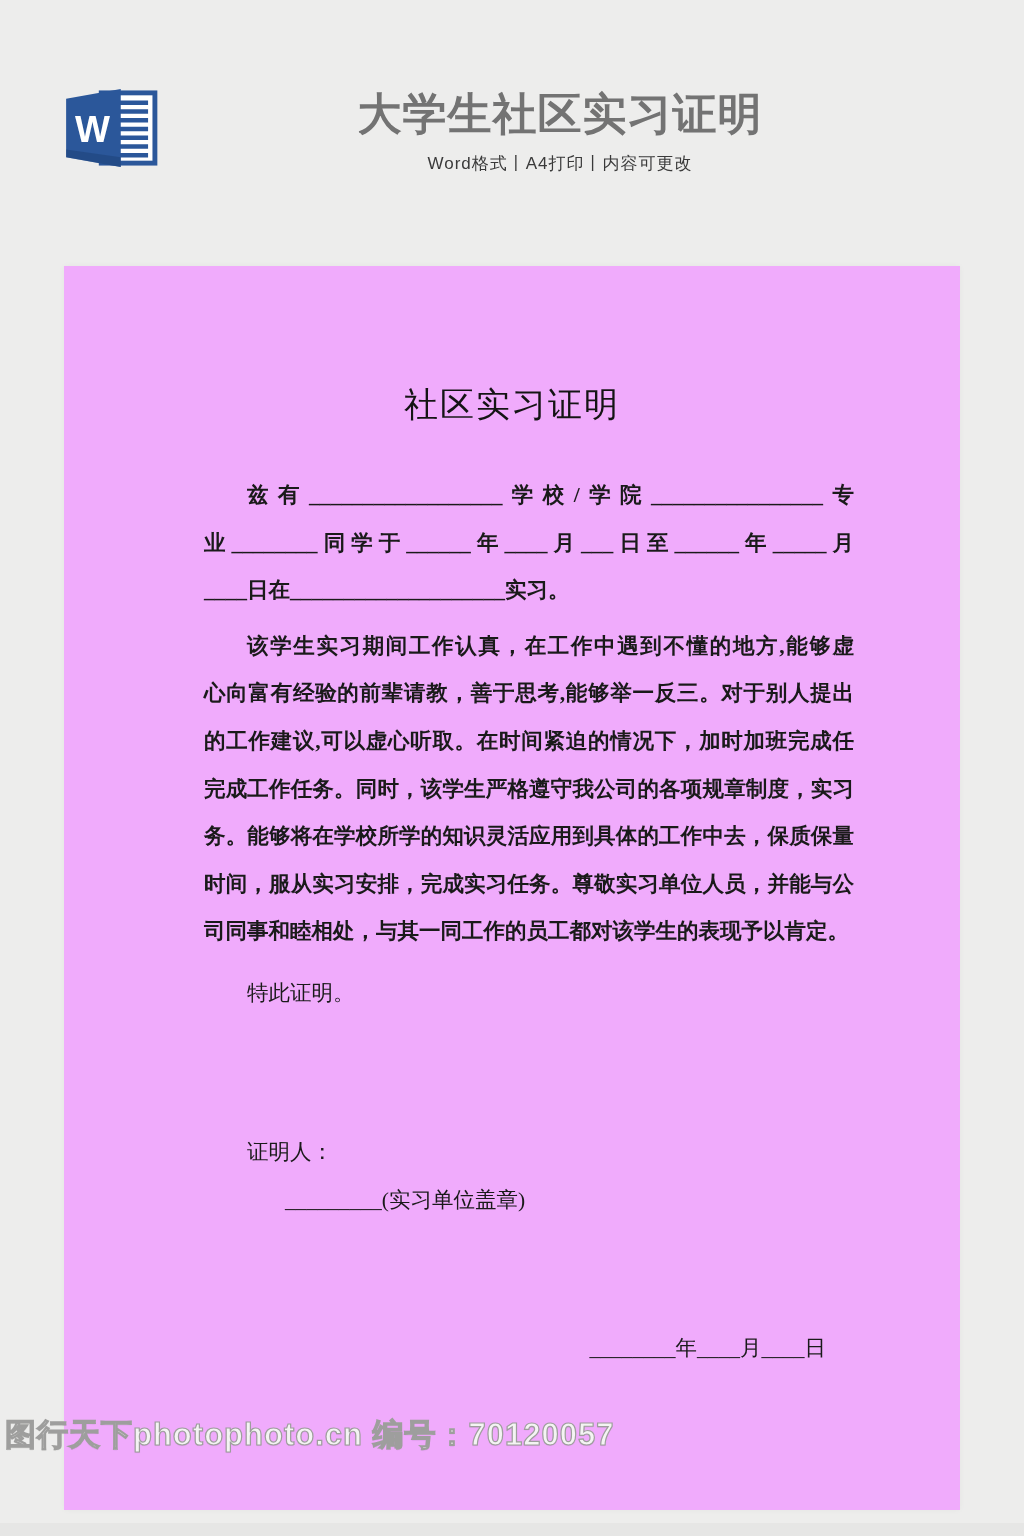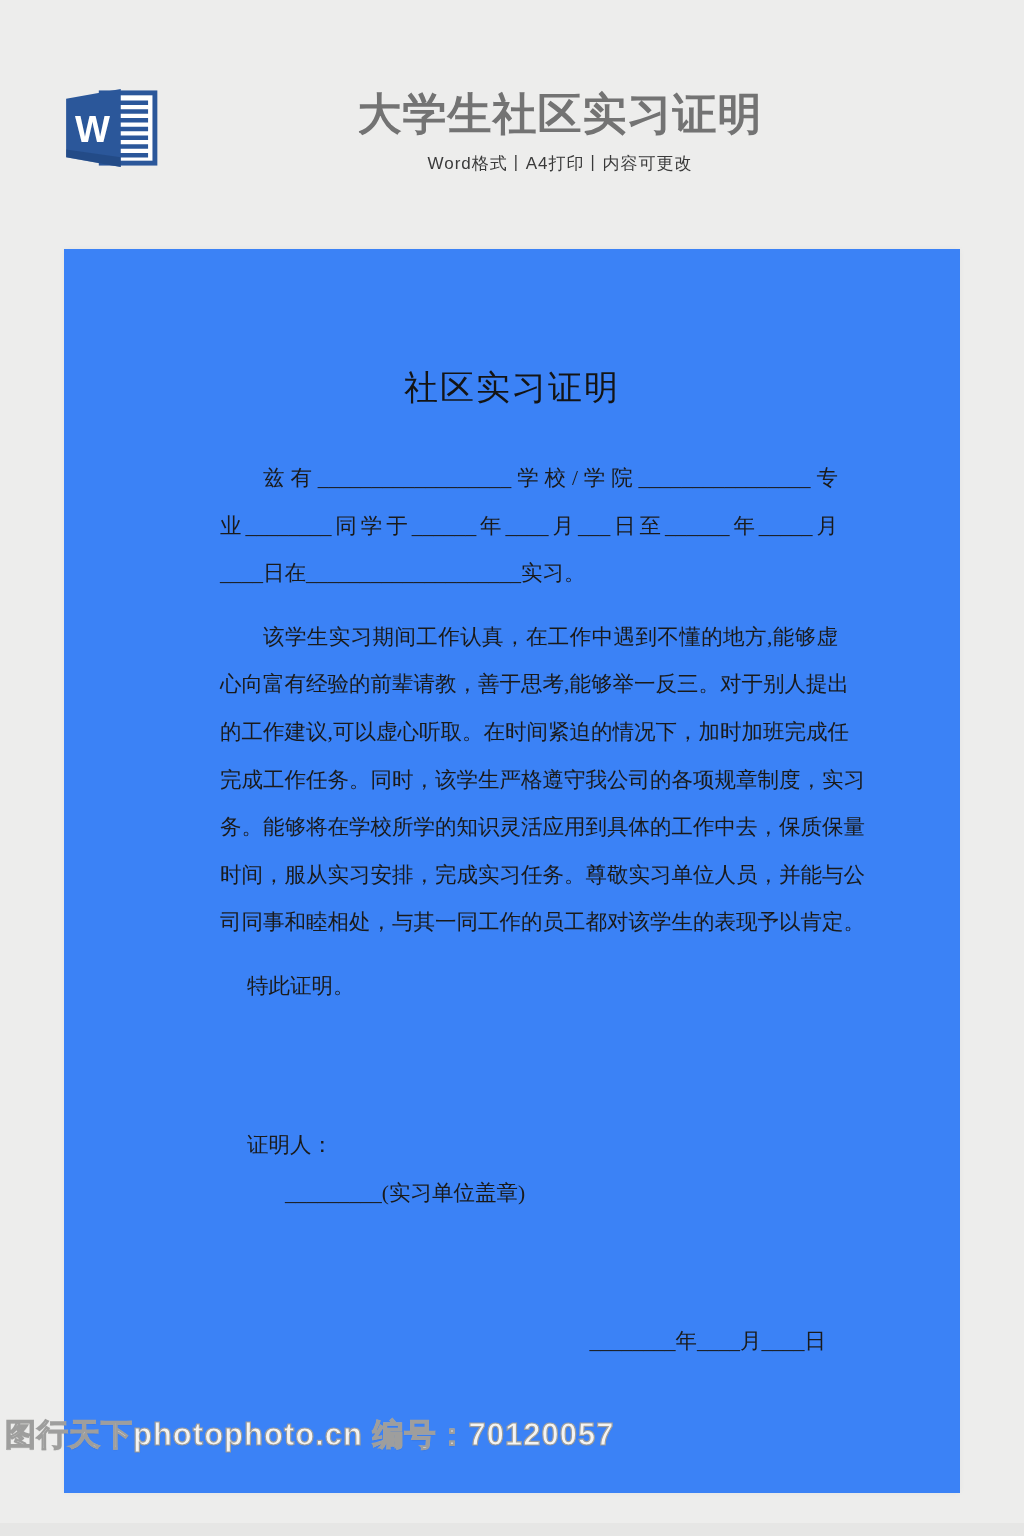--- a/index.html
+++ b/index.html
@@ -40,42 +40,42 @@
     margin-top: 14px;
     font-size: 17px;
     line-height: 28px;
     color: #3a3a3a;
     letter-spacing: 1px;
   }
 
   
   .doc-page {
     position: absolute;
-    left: 64px; top: 249px;
+    left: 64px; top: 266px;
     width: 896px; height: 1244px;
-    background: #3b82f6;
+    background: #f0abfc;
     box-shadow: 0 0 6px rgba(0,0,0,0.04);
   }
   .doc-title {
     margin: 0;
     padding-top: 116px;
     text-align: center;
     font-size: 34px;
     line-height: 46px;
     font-weight: 400;
     color: #141414;
     letter-spacing: 2px;
   }
   .doc-body {
     padding: 0 106px 0 140px;
     font-size: 21.5px;
     color: #1a1a1a;
   }
   .line { line-height: 47.6px; white-space: pre; }
-  .para { margin: 16px; }
+  .para { margin: 0; font-weight: bold; }
   .para .line { text-align: justify; text-align-last: justify; }
   .para .line:last-child { text-align-last: left; }
   .para .line:first-child { text-indent: 2em; }
   .para-fill { margin-top: 44px; }
   .para-main { margin-top: 8px; }
   .closing { margin-top: 14px; text-indent: 2em; }
   .signer {
     margin-top: 62px;
     line-height: 48px;
     text-align: left;

